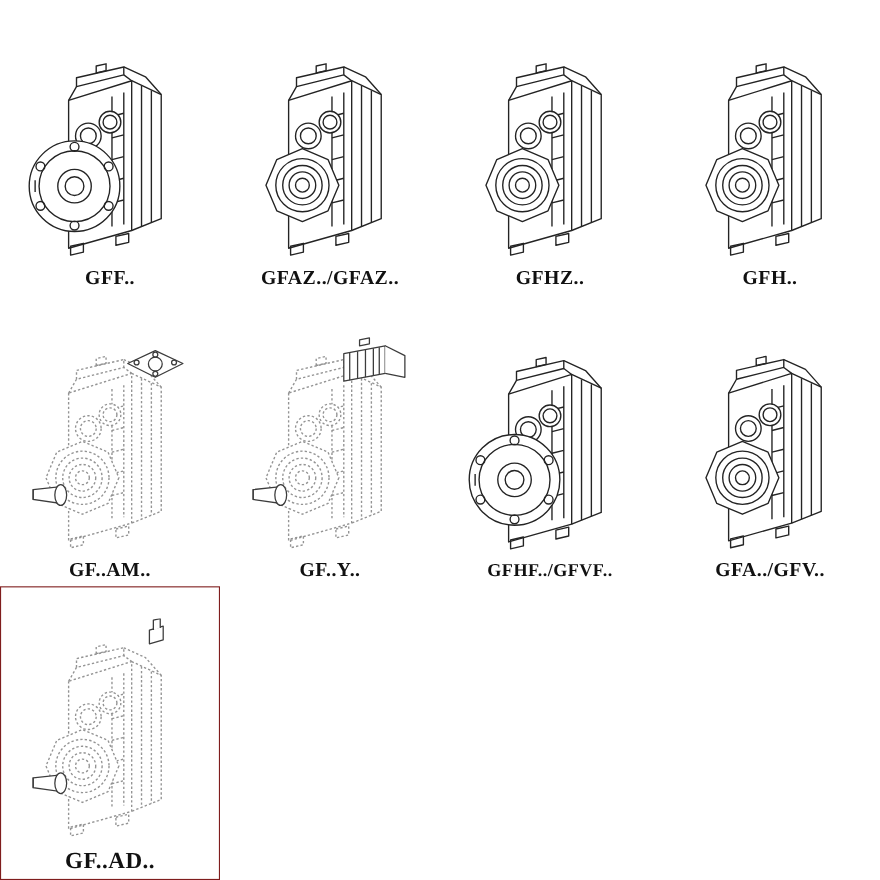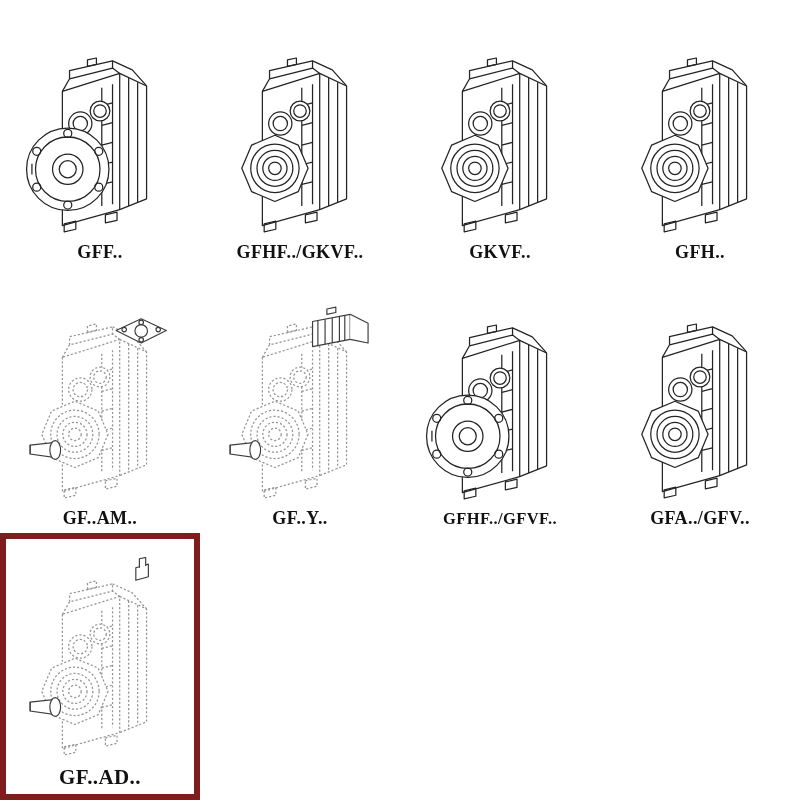--- a/index.html
+++ b/index.html
@@ -9,21 +9,21 @@
     grid-template-columns:repeat(4,1fr);
     grid-template-rows:repeat(3,1fr);
     font-family:"Liberation Serif","DejaVu Serif",serif;
     box-sizing:border-box;
   }
   .cell{
     margin:0;display:flex;flex-direction:column;
     align-items:center;justify-content:flex-end;
     box-sizing:border-box;padding-bottom:4px;
   }
-  .cell.boxed{border:6px solid #7f1d1d;text-align:right;}
+  .cell.boxed{border:1px solid #7f1d1d;text-align:right;}
   .drawing{width:172px;height:206px;color:#242424;}
   .lbl{
     font-weight:700;font-size:18px;color:#111;
     letter-spacing:.4px;margin-top:2px;white-space:nowrap;
   }
   .lbl.lg{font-size:21px;}
   .lbl.sm{font-size:16.5px;}
   
   .dash{color:#949494;stroke-dasharray:2.4 2.2;}
   .attach{color:#3c3c3c;stroke-dasharray:none;}
@@ -136,29 +136,29 @@
       <use href="#sym-flange"></use>
     </svg>
     <figcaption class="lbl">GFF..</figcaption>
   </figure>
 
   <figure class="cell">
     <svg class="drawing" viewBox="0 0 180 230">
       <use href="#sym-housing"></use>
       <use href="#sym-hollow"></use>
     </svg>
-    <figcaption class="lbl">GFHF../GKVF..</figcaption>
-  </figure>
-
-  <figure class="cell">
-    <svg class="drawing" viewBox="0 0 180 230">
-      <use href="#sym-housing"></use>
-      <use href="#sym-hollow"></use>
-    </svg>
-    <figcaption class="lbl">GKVF..</figcaption>
+    <figcaption class="lbl">GFAZ../GFAZ..</figcaption>
+  </figure>
+
+  <figure class="cell">
+    <svg class="drawing" viewBox="0 0 180 230">
+      <use href="#sym-housing"></use>
+      <use href="#sym-hollow"></use>
+    </svg>
+    <figcaption class="lbl">GFHZ..</figcaption>
   </figure>
 
 
   <figure class="cell">
     <svg class="drawing" viewBox="0 0 180 230">
       <use href="#sym-housing"></use>
       <use href="#sym-hollow"></use>
     </svg>
     <figcaption class="lbl">GFH..</figcaption>
   </figure>

